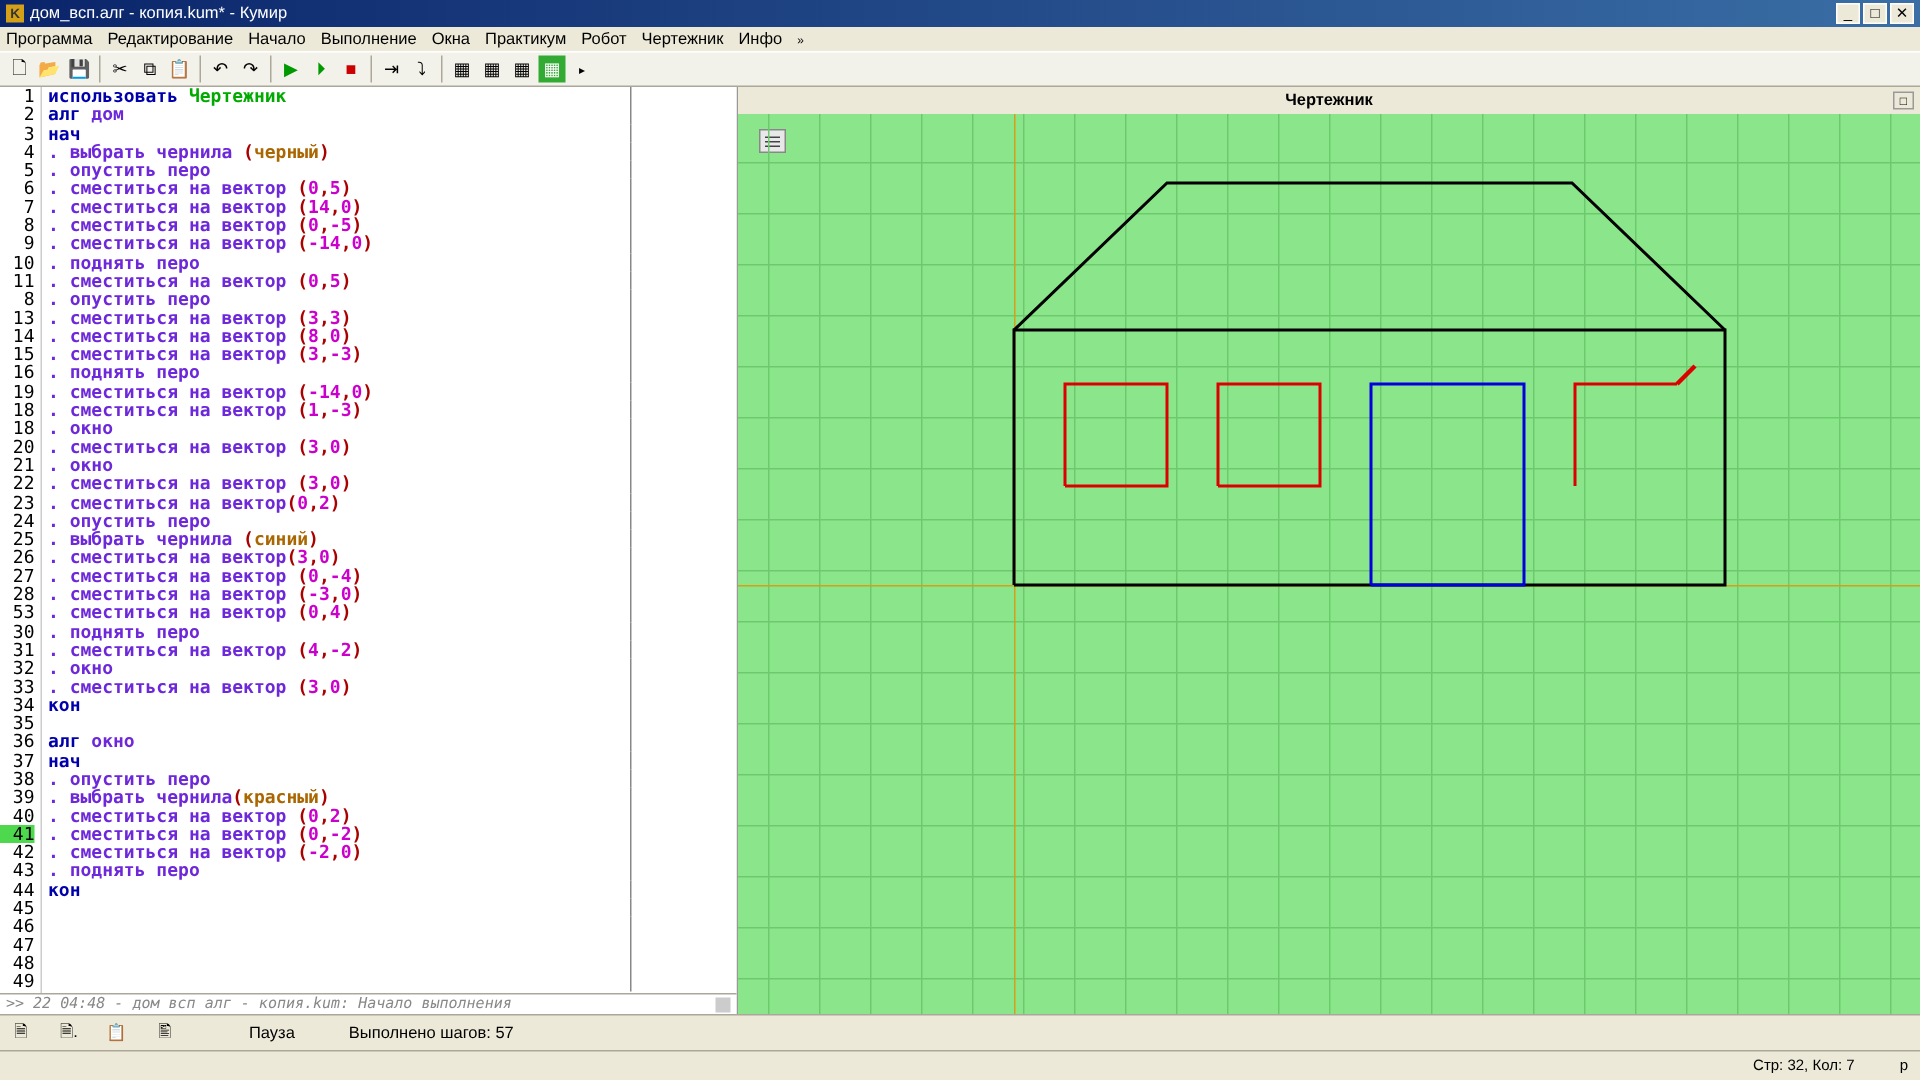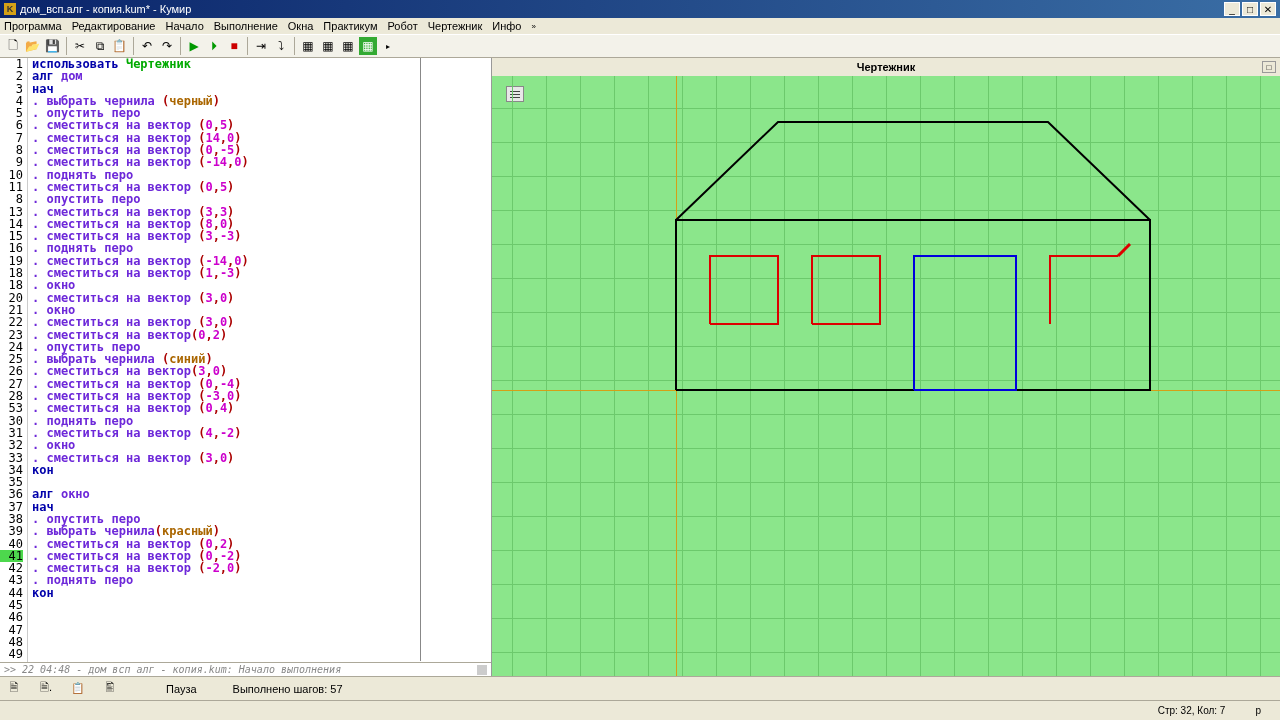--- a/index.html
+++ b/index.html
@@ -44,21 +44,21 @@
 .canvas-menu { position: absolute; top: 10px; left: 14px; width: 18px; height: 16px; background: #e8e8e8; border: 1px solid #888; display: flex; flex-direction: column; justify-content: center; align-items: center; gap: 2px; }
 .canvas-menu span { width: 10px; height: 1px; background: #444; }
 .grid-line { position: absolute; background: #6cc96c; }
 .axis-line { position: absolute; background: #d4a017; }
 svg.drawing { position: absolute; top: 0; left: 0; }
 
 .statusbar { height: 24px; background: #ece9d8; border-top: 1px solid #aca899; display: flex; align-items: center; padding: 0 6px; font-size: 11px; gap: 16px; }
 .statusbar .sb-icon { width: 16px; height: 16px; display: inline-flex; align-items: center; justify-content: center; font-size: 11px; }
 .statusbar .spacer { flex: 1; }
 
-.bottombar { height: 20px; background: #ece9d8; border-top: 1px solid #aca899; display: flex; align-items: center; justify-content: flex-end; padding: 0 19px; font-size: 10px; }
+.bottombar { height: 20px; background: #ece9d8; border-top: 1px solid #aca899; display: flex; align-items: center; justify-content: flex-end; padding: 0 8px; font-size: 10px; }
 </style>
 </head>
 <body>
 
 <div class="titlebar">
   <span class="icon">K</span>
   <span>дом_всп.алг - копия.kum* - Кумир</span>
   <span class="spacer"></span>
   <span class="win-btn">_</span>
   <span class="win-btn">□</span>

